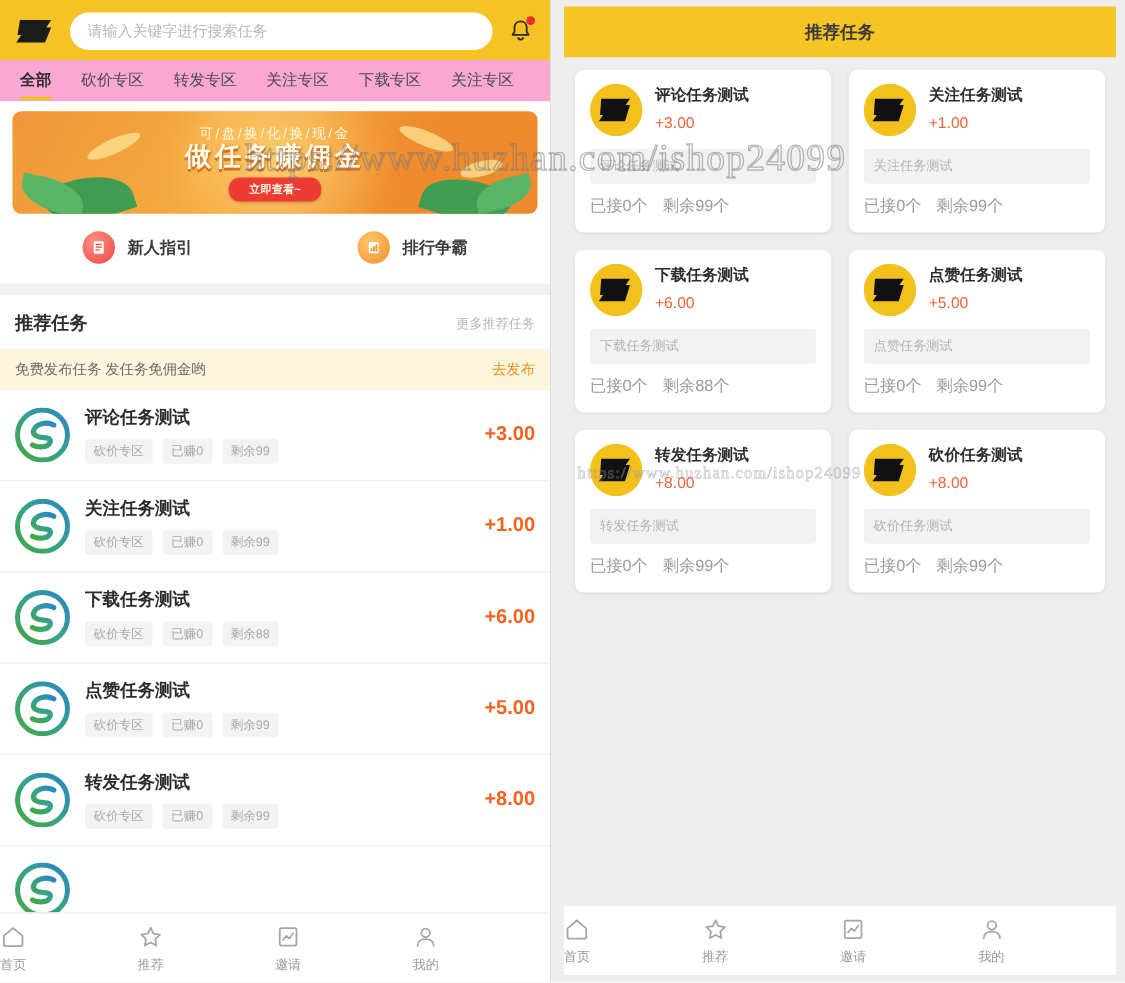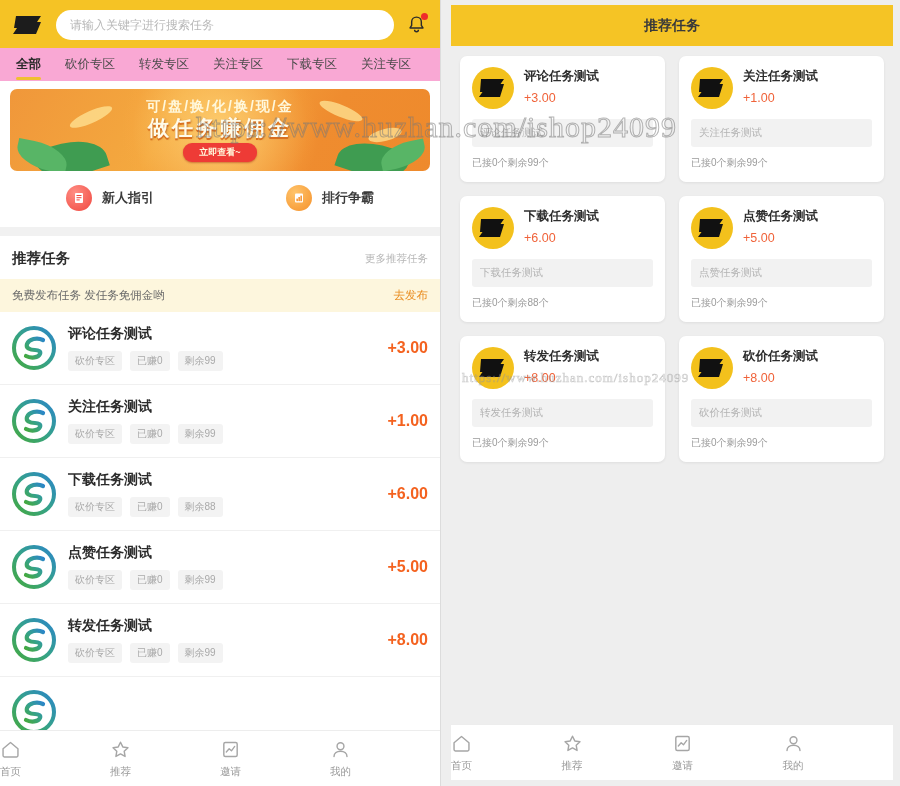--- a/index.html
+++ b/index.html
@@ -100,21 +100,21 @@
   .banner .ribbon.r1 { left: 58px; top: 22px; transform: rotate(-24deg); }
   .banner .ribbon.r2 { right: 66px; top: 16px; transform: rotate(22deg); }
   .banner .ribbon.r3 { right: 28px; top: 40px; width:34px; transform: rotate(-14deg); }
   .banner-inner {
     position: relative; z-index: 3;
     height: 100%;
     display:flex; flex-direction: column; align-items: center; justify-content: center;
     gap: 1px;
   }
   .banner-sub {
-    font-size: 14px; letter-spacing: 2px; color: #fff8dc; font-weight: bold;
+    font-size: 11px; letter-spacing: 2px; color: #fff8dc; font-weight: normal;
   }
   .banner-l1, .banner-l2 {
     font-size: 21px; font-weight: bold; letter-spacing: 3px; line-height: 1.08;
     color: #fffbe9;
     text-shadow: 0 2px 0 #d9701f, 1px 1px 2px rgba(120,50,0,.45);
   }
   .banner-btn {
     margin-top: 3px;
     background: #ee3b36; color: #fff9dd;
     font-size: 9px; font-weight:bold;
@@ -213,21 +213,21 @@
   .rp-price { font-size: 12.5px; color: #f0633a; margin-top: 6px; }
   .rp-desc {
     margin-top: 10px;
     background: #f2f2f2;
     color: #b3b3b3;
     font-size: 10.5px;
     padding: 7px 8px;
     border-radius: 3px;
     white-space: nowrap; overflow: hidden; text-overflow: ellipsis;
   }
-  .rp-foot { margin-top: 9px; font-size: 10px; color: #9b9b9b; display:flex; }
+  .rp-foot { margin-top: 9px; font-size: 13px; color: #9b9b9b; display:flex; gap: 12px; }
 
   .rp-tabbar {
     flex: 0 0 auto;
     height: 56px;
     background: #ffffff;
     border-top: 1px solid #ededed;
     display:flex; align-items:center;
   }
 
   

